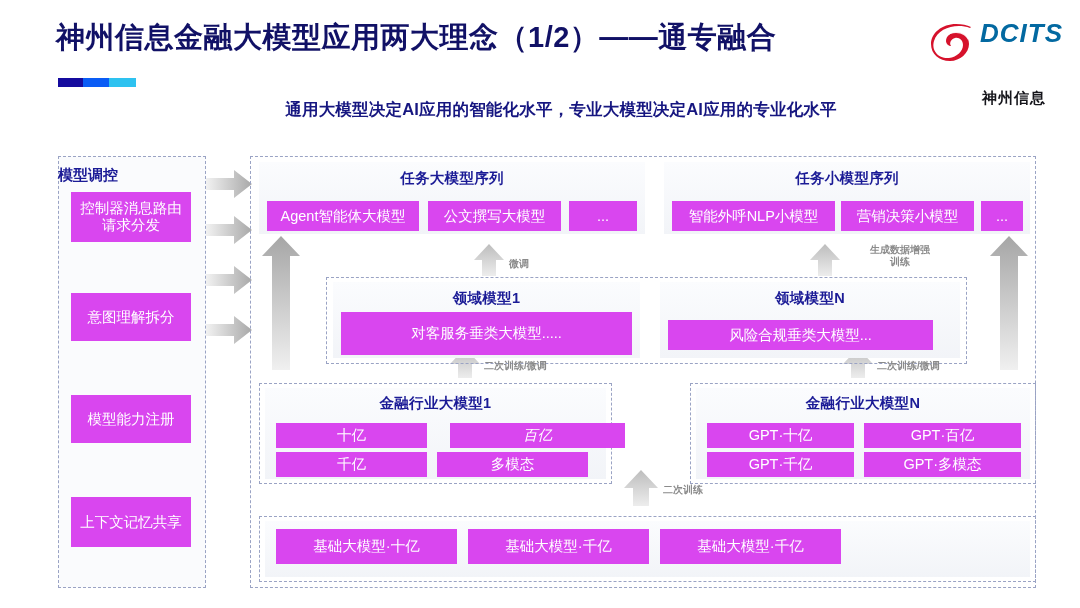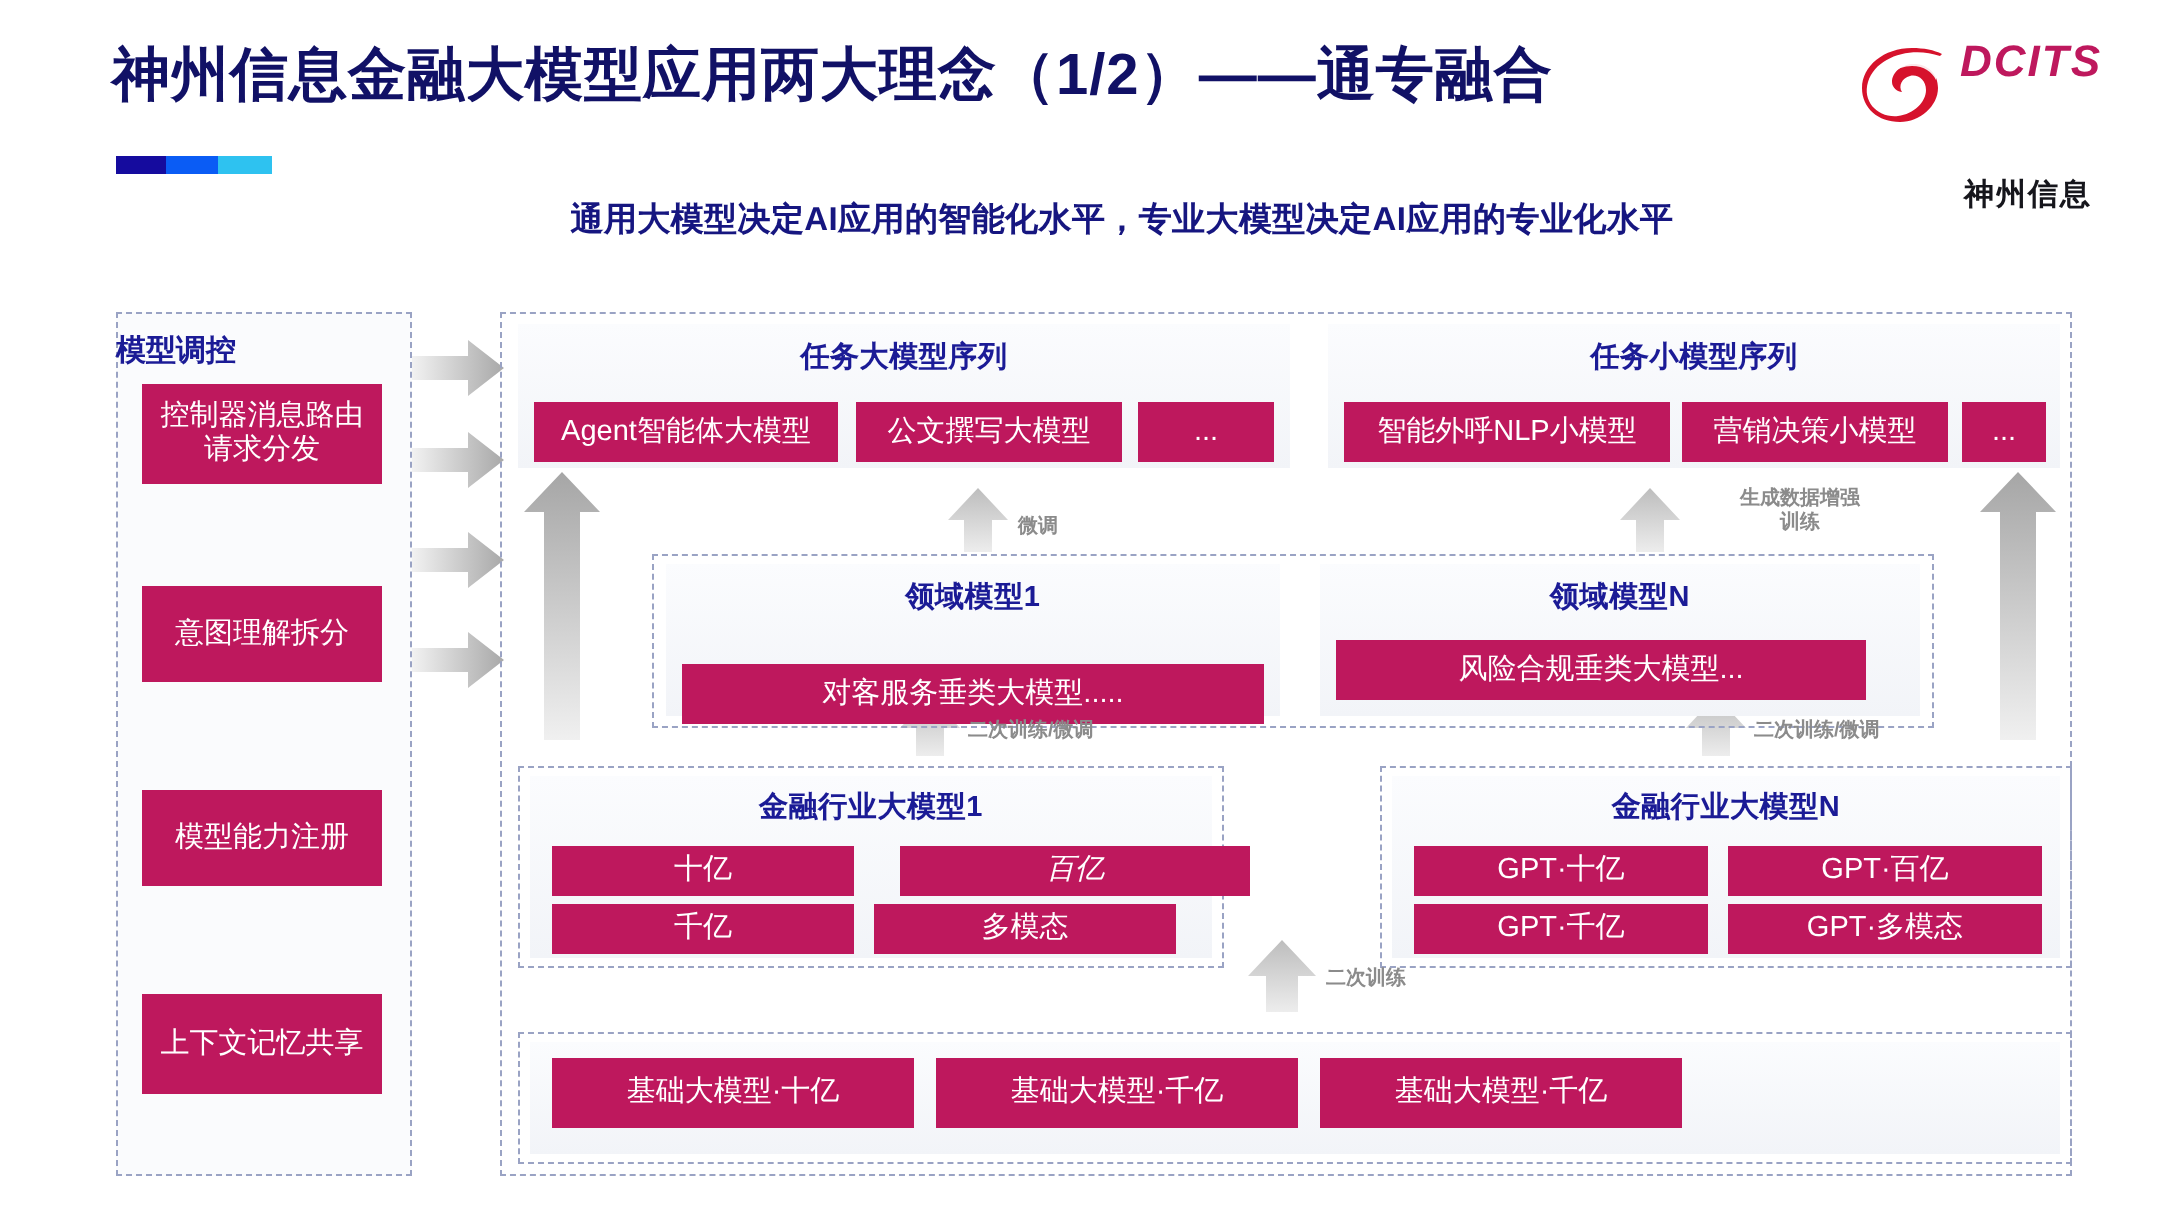--- a/index.html
+++ b/index.html
@@ -42,22 +42,22 @@
     color: #161680;
     letter-spacing: 0.2px;
     padding-left: 21px;
   }
 
   
   #brand-logo { position: absolute; right: 14px; top: 18px; width: 136px; height: 54px; }
   #brand-logo .mark { position: absolute; left: 0; top: 4px; width: 46px; height: 42px; }
   #brand-logo .wordmark {
     position: absolute; left: 50px; top: 2px;
-    font-size: 22px; font-weight: bold; font-style: italic;
-    color: #be185d; letter-spacing: 1px; line-height: 1; text-align: center;
+    font-size: 26px; font-weight: bold; font-style: italic;
+    color: #0369a1; letter-spacing: 1px; line-height: 1; text-align: center;
   }
   #brand-logo .subword {
     position: absolute; left: 52px; top: 26px;
     font-size: 15px; font-weight: bold;
     color: #16161c; letter-spacing: 1px; line-height: 1; margin-top: 46px;
   }
 
   
   #diagram { position: absolute; left: 0; top: 140px; width: 1080px; height: 468px; }
 
@@ -76,21 +76,21 @@
 
   .panel-title {
     text-align: center;
     font-size: 14.5px; font-weight: bold;
     color: #1b1b96;
     letter-spacing: 0.3px;
   }
 
   .bluebox {
     position: absolute;
-    background: #be185d;
+    background: #d946ef;
     color: #ffffff;
     font-size: 14.5px;
     display: flex; align-items: center; justify-content: center;
     text-align: center;
     box-sizing: border-box;
     line-height: 1.15;
     padding: 0 4px;
   }
 
   
@@ -228,21 +228,21 @@
   <div class="small-label center" style="left:845px;top:104px;width:110px;">
     <span>生成数据增强</span><br>
     <span>训练</span>
   </div>
 
   <div class="dashed-box" style="left:326px;top:137px;width:641px;height:87px;"></div>
 
   <div class="panel" style="left:333px;top:142px;width:307px;height:76px;">
     <div class="panel-title" style="padding-top:7px;">领域模型1</div>
   </div>
-  <div class="bluebox" style="left:341px;top:192px;width:291px;height:30px;text-align:center;">对客服务垂类大模型.....</div>
+  <div class="bluebox" style="left:341px;top:172px;width:291px;height:43px;text-align:center;">对客服务垂类大模型.....</div>
 
   <div class="panel" style="left:660px;top:142px;width:300px;height:76px;">
     <div class="panel-title" style="padding-top:7px;">领域模型N</div>
   </div>
   <div class="bluebox" style="left:668px;top:180px;width:265px;height:30px;">风险合规垂类大模型...</div>
 
   <div class="small-label" style="left:484px;top:220px;">二次训练/微调</div>
   <div class="small-label" style="left:877px;top:220px;">二次训练/微调</div>
 
   <div class="dashed-box" style="left:259px;top:243px;width:353px;height:101px;"></div>

